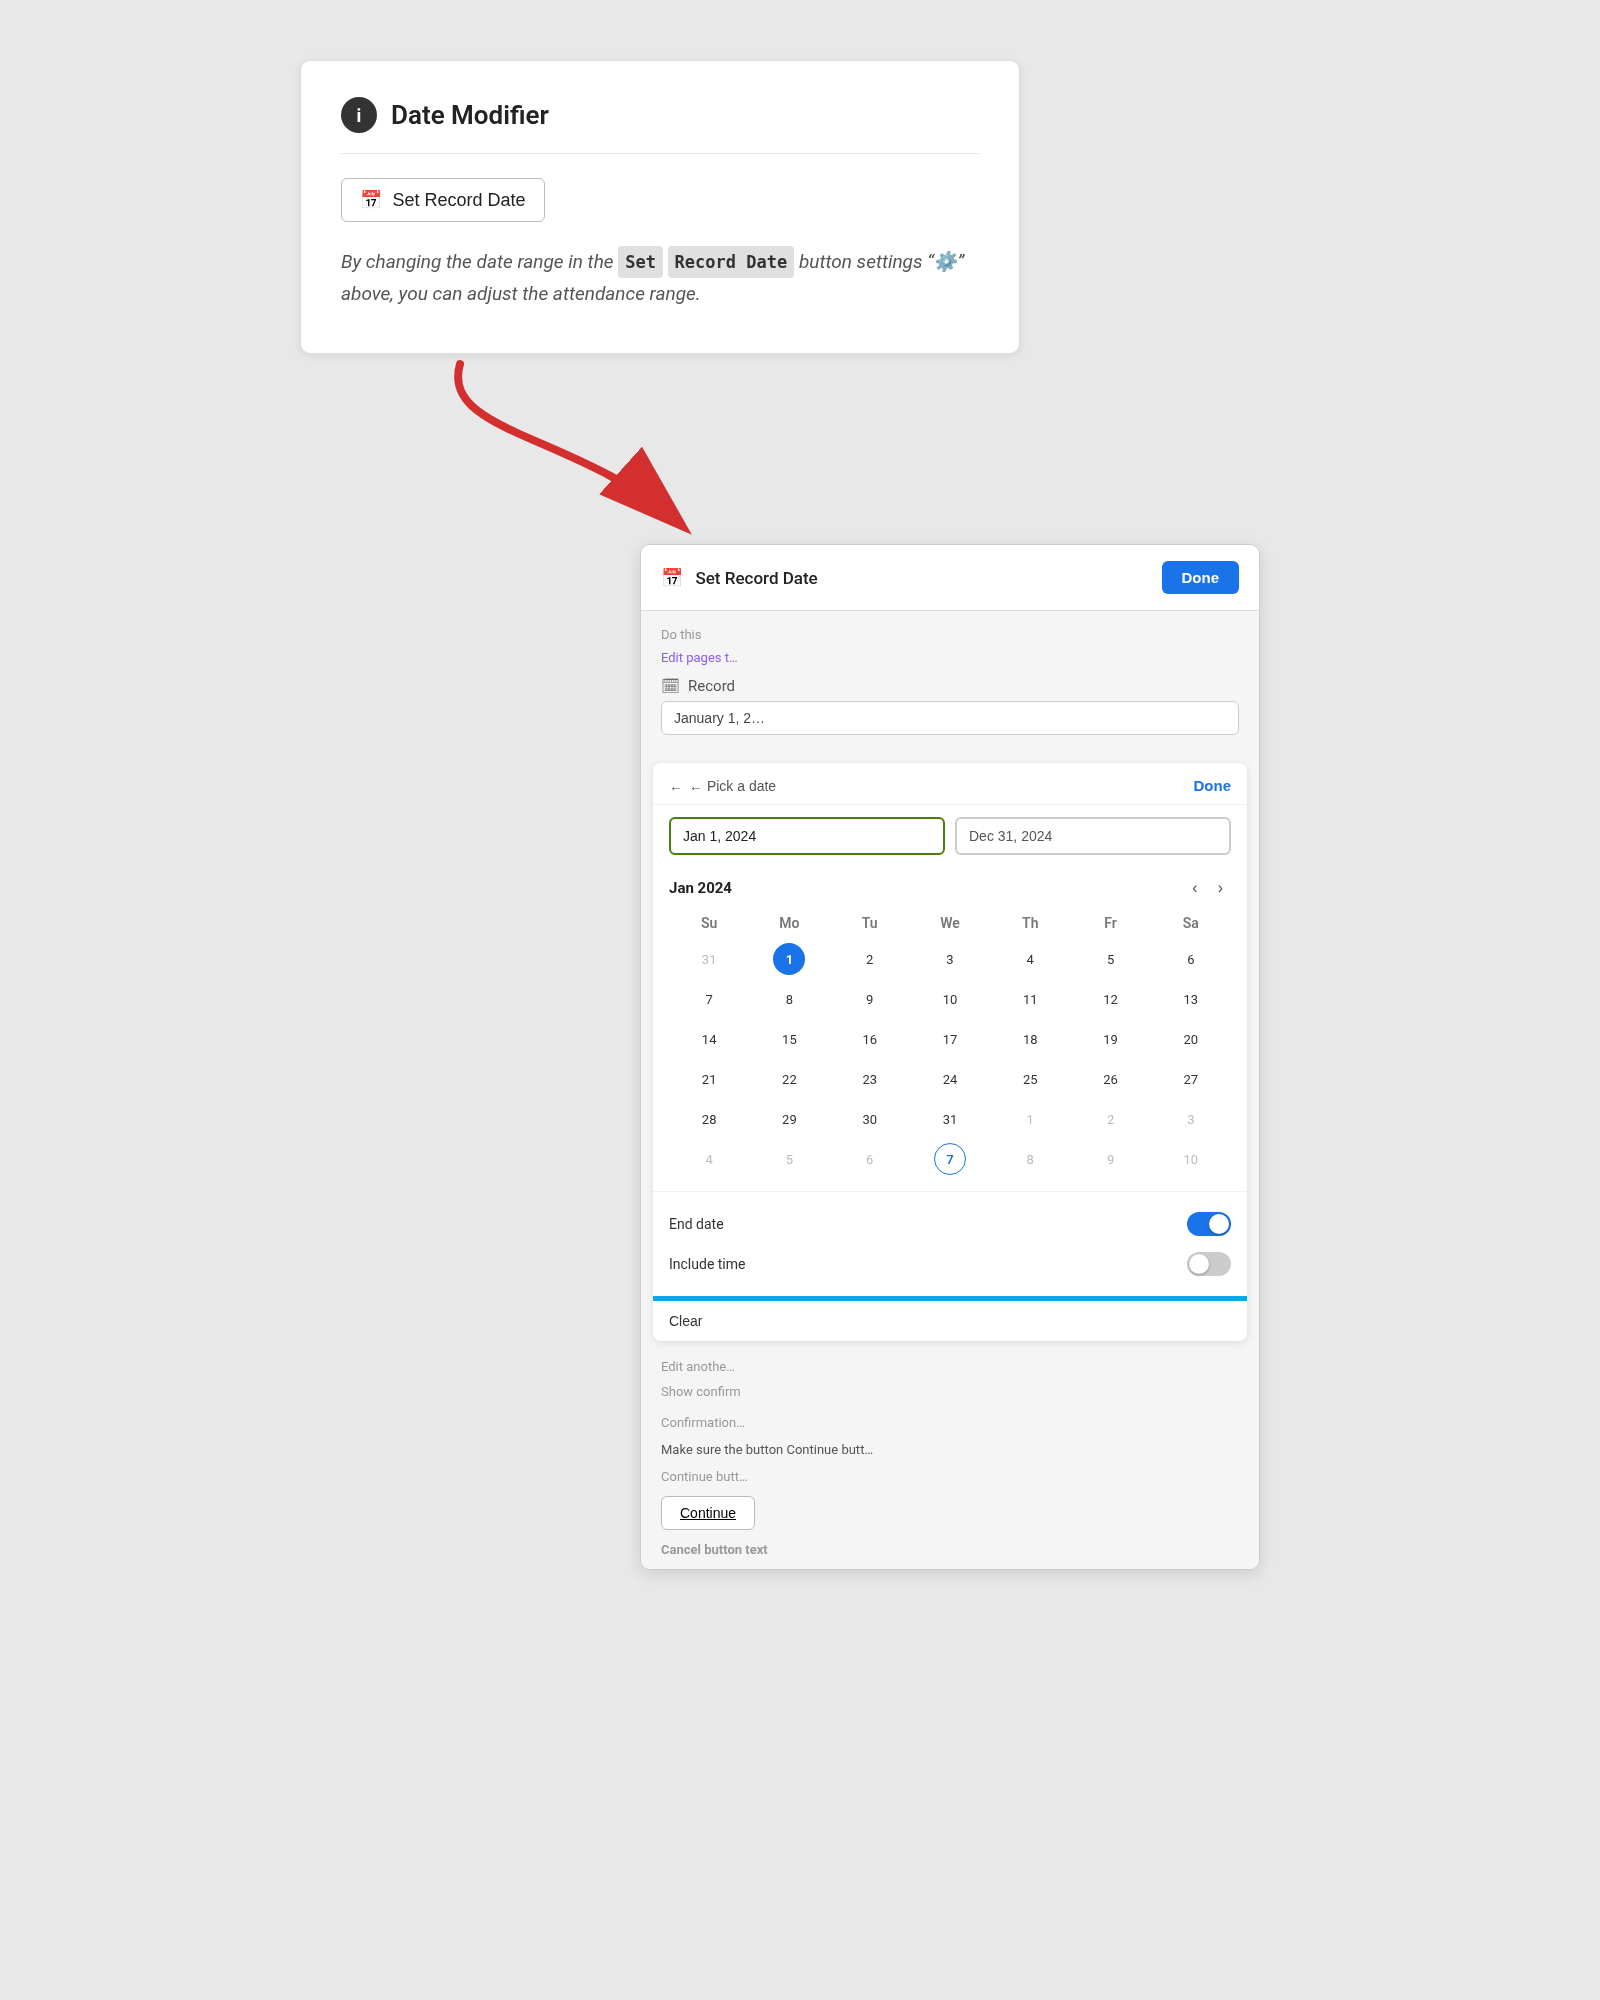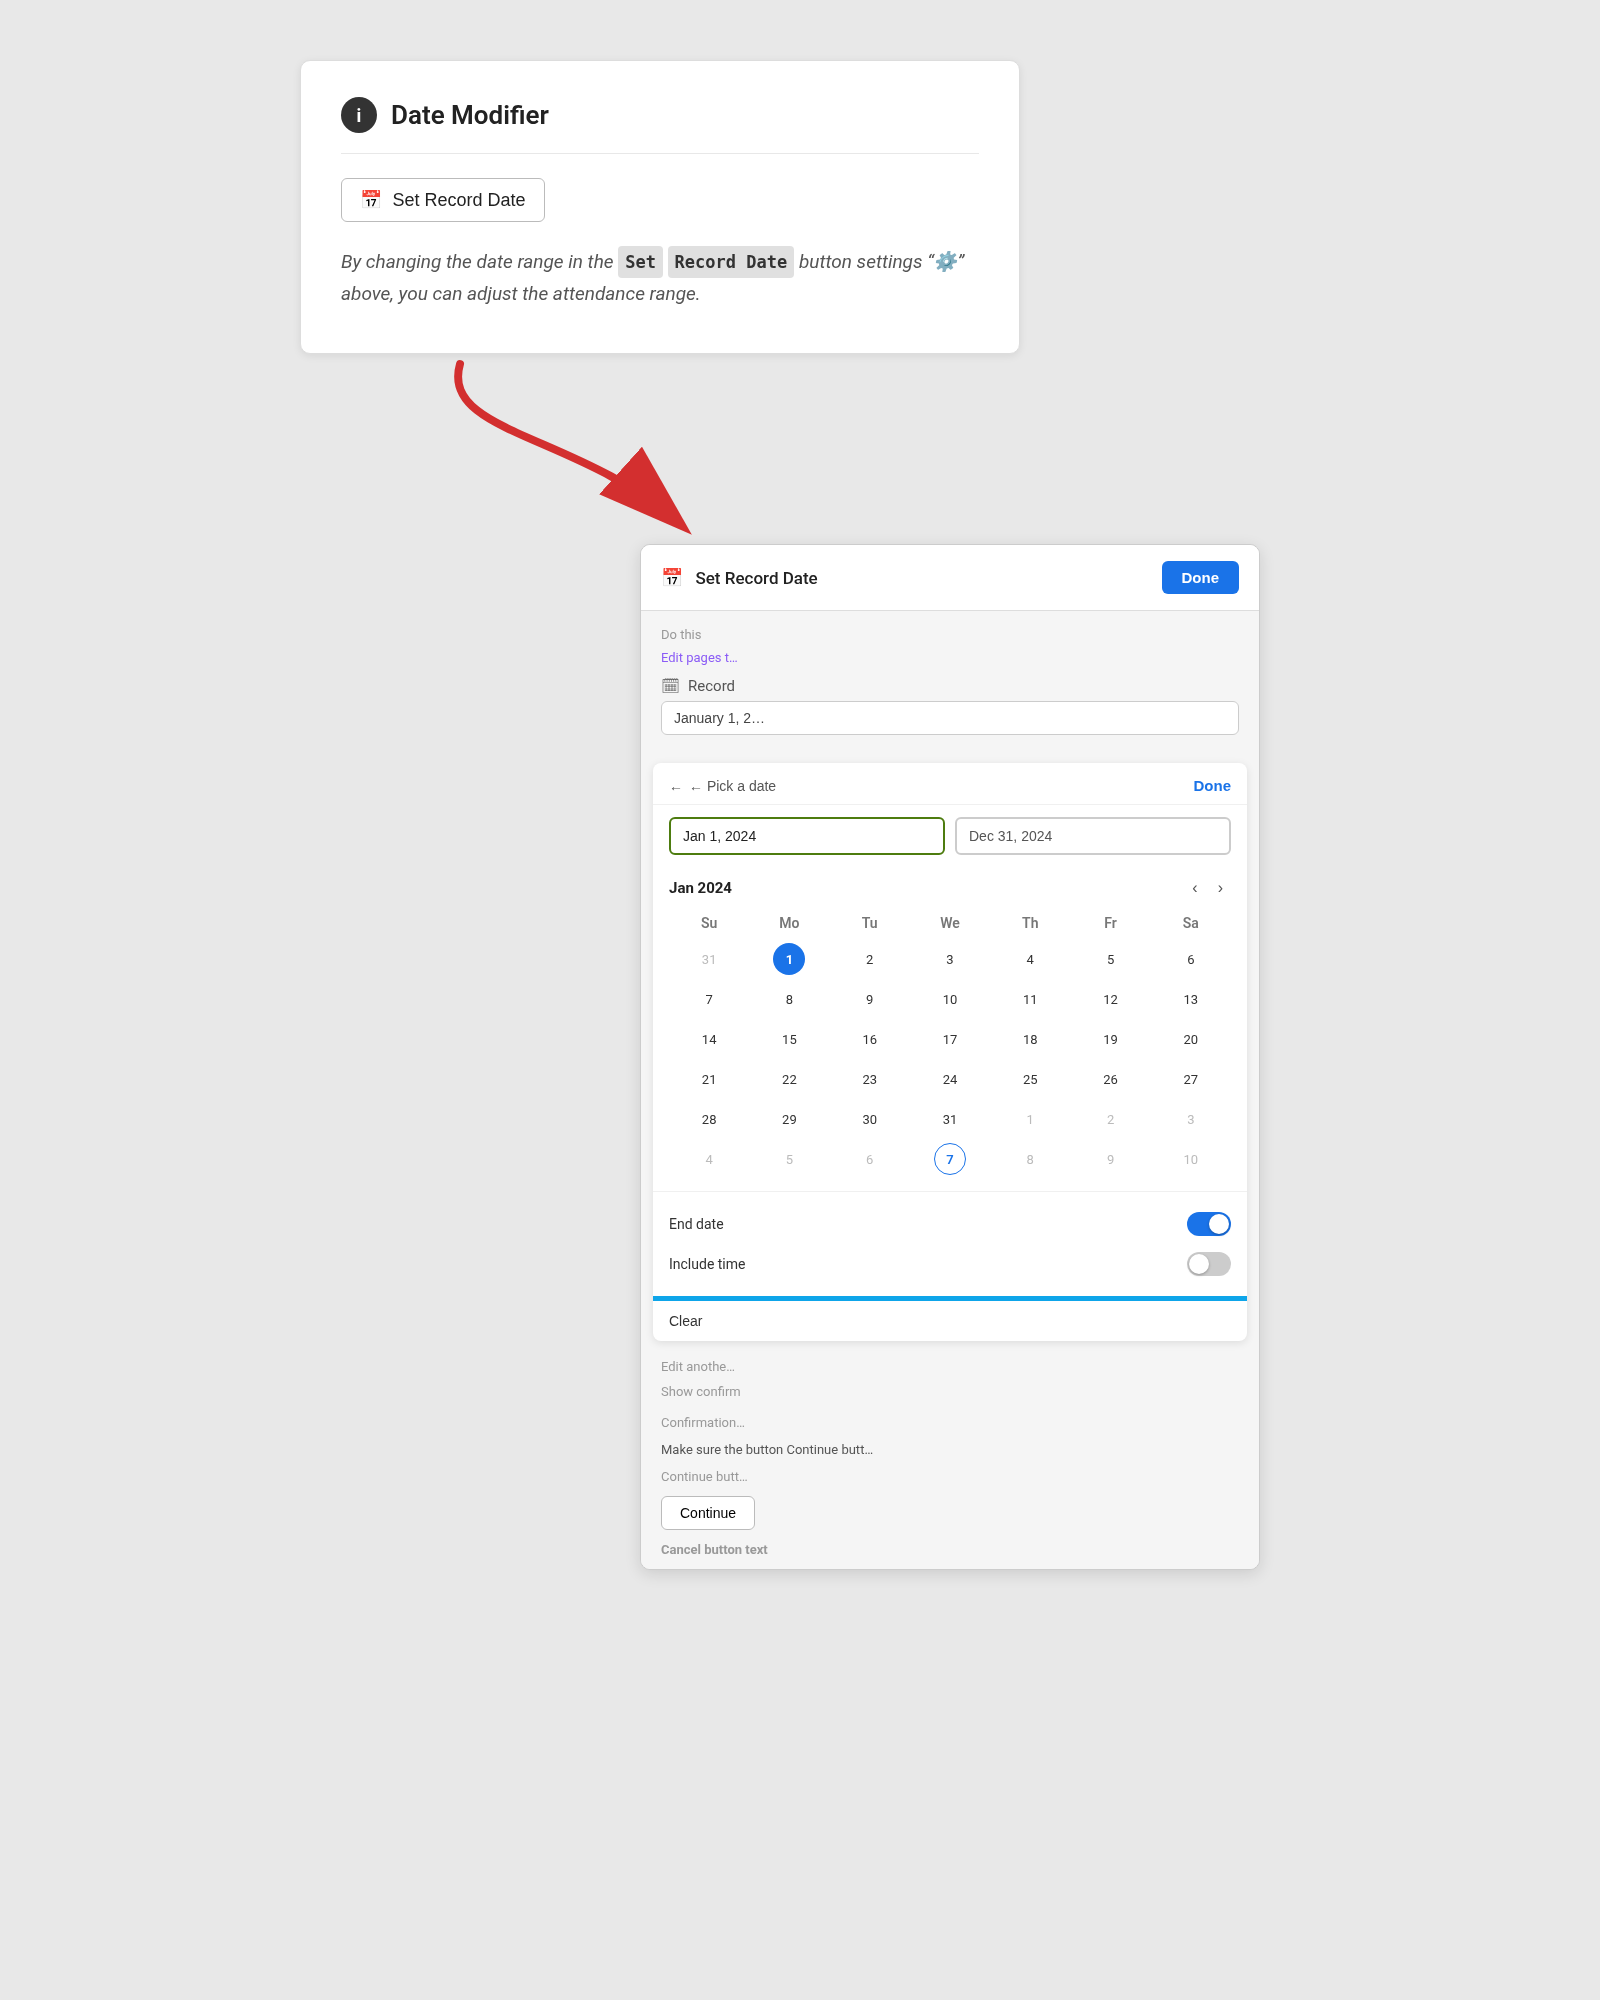--- a/index.html
+++ b/index.html
@@ -411,20 +411,21 @@
       padding: 8px 20px;
     }
 
     .continue-btn {
       background: #fff;
       border: 1.5px solid #bbb;
       border-radius: 6px;
       padding: 8px 18px;
       font-size: 14px;
       cursor: pointer;
+      text-decoration: underline;
     }
   </style>
 </head>
 <body>
 
 <div class="page-container">
 
   <div class="top-card">
     <div class="top-card-header">
       <div class="info-icon">

